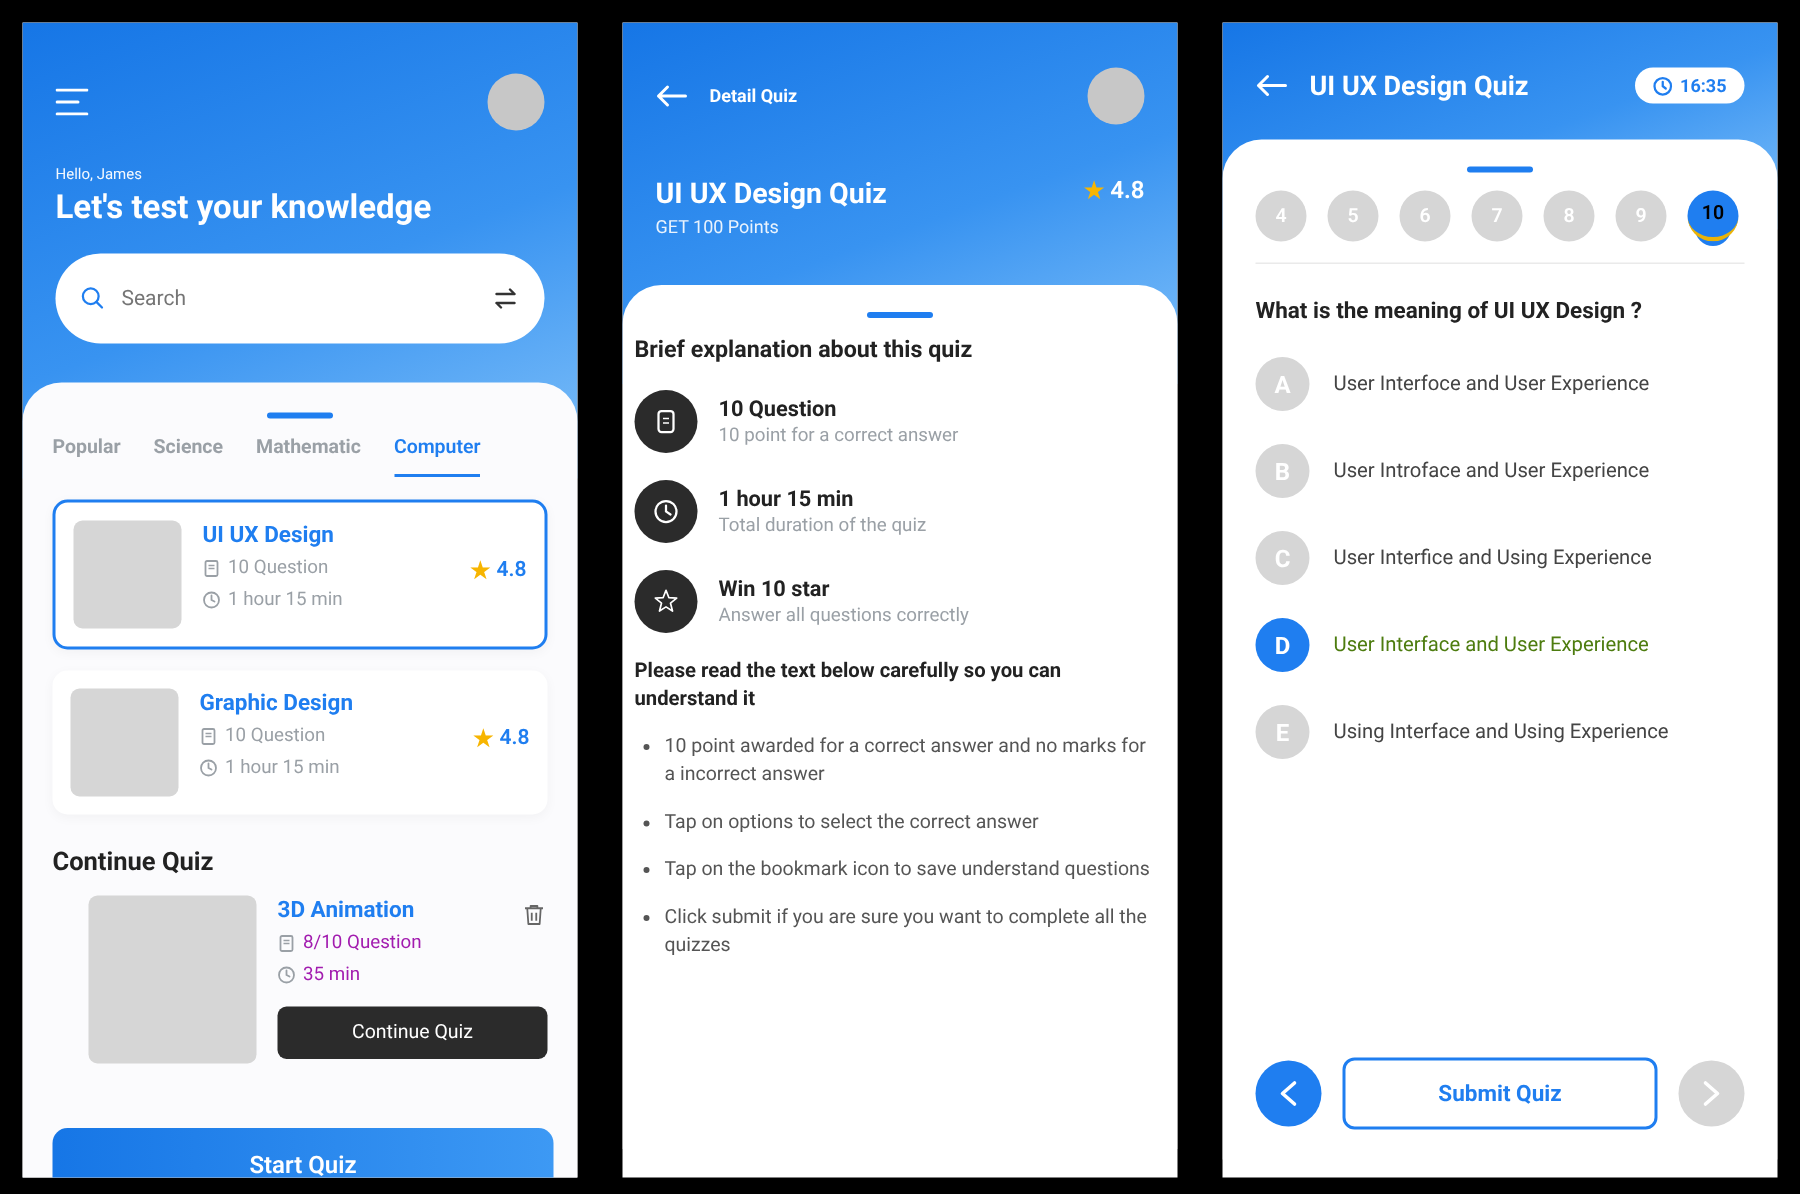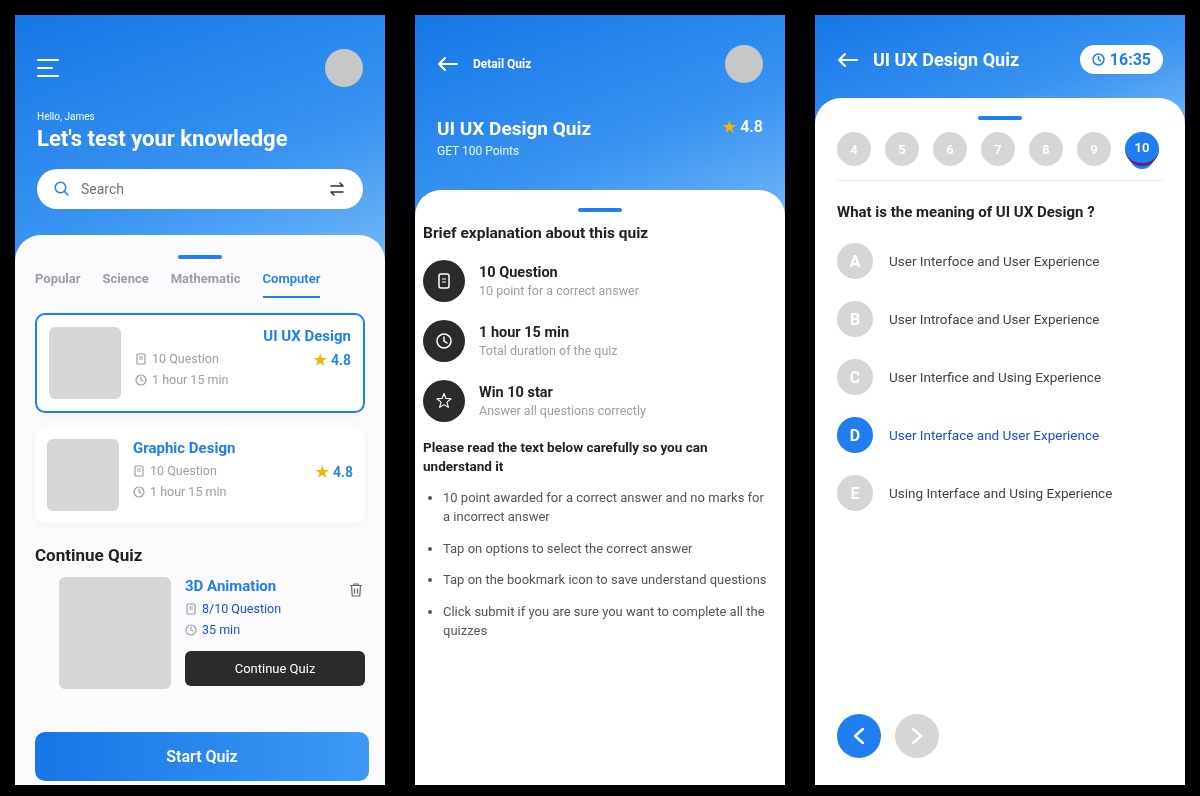--- a/index.html
+++ b/index.html
@@ -9,29 +9,29 @@
   
   .grad { background: linear-gradient(160deg, #1676e6 0%, #3893f1 55%, #7fc0f9 100%); }
   .avatar { width: 38px; height: 38px; border-radius: 50%; background: #c7c7c7; }
   .icon { display: inline-flex; }
 
   
   .s1 .top { padding: 34px 22px 90px; color: #fff; position: relative; }
   .s1 .top-row { display: flex; justify-content: space-between; align-items: center; }
   .s1 .hello { margin-top: 24px; font-size: 10px; opacity: .95; }
   .s1 .title { font-size: 22px; font-weight: 700; margin-top: 4px; }
-  .s1 .search { margin-top: 18px; background: #fff; border-radius: 30px; height: 40px; display: flex; align-items: center; padding: 0 16px; gap: 10px; }
+  .s1 .search { margin-top: 18px; background: #fff; border-radius: 30px; height: 60px; display: flex; align-items: center; padding: 0 16px; gap: 10px; }
   .s1 .search input { flex: 1; border: none; outline: none; font-size: 14px; color: #666; }
   .s1 .sheet { background: #fbfbfd; border-radius: 26px 26px 0 0; margin-top: -64px; padding: 16px 20px 18px; position: relative; min-height: 560px; }
   .pullbar { width: 44px; height: 4px; background: #1f7ef0; border-radius: 3px; margin: 4px auto 12px; }
   .s1 .tabs { display: flex; gap: 22px; font-size: 13px; color: #9aa0a6; border-bottom: 1px solid transparent; }
   .s1 .tab { padding-bottom: 10px; cursor: pointer; font-weight: bold; }
   .s1 .tab.active { color: #1f7ef0; font-weight: 600; border-bottom: 2px solid #1f7ef0; }
   .s1 .card { background: #fff; border-radius: 10px; padding: 12px; display: flex; gap: 14px; margin-top: 14px; box-shadow: 0 2px 8px rgba(0,0,0,.04); position: relative; }
-  .s1 .card.selected { border: 2px solid #1f7ef0; text-align: right; }
+  .s1 .card.selected { border: 2px solid #1f7ef0; }
   .s1 .thumb { width: 72px; height: 72px; background: #d6d6d6; border-radius: 6px; flex-shrink: 0; }
   .s1 .card-body { flex: 1; }
   .s1 .card-title { color: #1f7ef0; font-weight: 700; font-size: 15px; }
   .s1 .meta { color: #9aa0a6; font-size: 12.5px; margin-top: 6px; display: flex; align-items: center; gap: 5px; }
   .s1 .rating { position: absolute; right: 12px; top: 36px; color: #1f7ef0; font-weight: 600; font-size: 14px; display:flex; align-items:center; gap:4px;}
   .s1 .section-h { font-size: 17px; font-weight: 700; margin-top: 22px; color:#222; }
   .s1 .cont-card { display: flex; gap: 14px; margin-top: 12px; position:relative;padding-left:24px;}
   .s1 .cont-card .thumb { width: 112px; height: 112px; }
   .s1 .cont-body { flex:1; }
   .s1 .trash { position:absolute; right:0; top:4px; color:#666; cursor:pointer;}
@@ -55,40 +55,40 @@
   .s2 .info-sub { font-size:12.5px; color:#9aa0a6; margin-top:2px;}
   .s2 .read-title { font-size:13.5px; font-weight:700; color:#222; margin-top:16px; line-height:1.4;}
   .s2 ul { margin-top:12px; padding-left:20px;}
   .s2 li { font-size:13px; color:#555; margin-top:12px; line-height:1.5; padding-right:6px;}
 
   
   .s3 .top { padding:30px 22px 84px; color:#fff;}
   .s3 .top-row { display:flex; align-items:center; gap:14px;}
   .s3 .page-title { font-size:18px; font-weight:700;}
   .s3 .flex-sp { flex:1;}
-  .s3 .timer { background:#fff; color:#1f7ef0; border-radius:20px; padding:5px 12px; font-size:16px; font-weight:700; display:flex; align-items:center; gap:5px;}
+  .s3 .timer { background:#fff; color:#1f7ef0; border-radius:20px; padding:5px 12px; font-size:12px; font-weight:700; display:flex; align-items:center; gap:5px;}
   .s3 .sheet { background:#fff; border-radius:26px 26px 0 0; margin-top:-60px; padding:14px 22px 20px; height:680px; position:relative;}
   .s3 .num-row { display:flex; gap:14px; border-bottom:1px solid #eaeaea; padding-bottom:14px; margin-top:4px;}
   .s3 .num { width:34px; height:34px; border-radius:50%; background:#d6d6d6; color:#fff; display:flex; align-items:center; justify-content:center; font-size:13px; font-weight:600; cursor:pointer;}
-  .s3 .num.active { background:#1f7ef0; color:#ffffff; border-bottom:3px solid #701a75; box-shadow: 0 8px 0 -5px #1f7ef0;}
+  .s3 .num.active { background:#1f7ef0; color:#000000; border-bottom:3px solid #eab308; box-shadow: 0 8px 0 -5px #1f7ef0;}
   .s3 .question { font-size:15px; font-weight:700; color:#222; margin-top:22px;}
   .s3 .opts { margin-top:22px;}
   .s3 .opt { display:flex; align-items:center; gap:16px; margin-top:22px; cursor:pointer;}
   .s3 .opt .lbl { width:36px; height:36px; border-radius:50%; background:#d6d6d6; color:#fff; display:flex; align-items:center; justify-content:center; font-weight:700; flex-shrink:0;}
   .s3 .opt .txt { font-size:13.5px; color:#444;}
   .s3 .opt.selected .lbl { background:#1f7ef0;}
-  .s3 .opt.selected .txt { color:#1d4ed8;}
+  .s3 .opt.selected .txt { color:#4d7c0f;}
   .s3 .bottom-row { position:absolute; left:22px; right:22px; bottom:20px; display:flex; gap:14px; align-items:center;}
   .s3 .navbtn { width:44px; height:44px; border-radius:50%; display:flex; align-items:center; justify-content:center; cursor:pointer;}
   .s3 .navbtn.prev { background:#1f7ef0; color:#fff;}
   .s3 .navbtn.next { background:#d6d6d6; color:#fff;}
   .s3 .submit { flex:1; border:2px solid #1f7ef0; background:#fff; color:#1f7ef0; border-radius:8px; padding:13px 0; font-size:15px; font-weight:700; cursor:pointer;}
 
   .star { color:#f7b500; font-size:15px;}
-  .blue { color:#1d4ed8;}
+  .blue { color:#a21caf;}
   svg { display:block;}
 </style>
 </head>
 <body>
 
 <div class="phone s1">
   <div class="top grad">
     <div class="top-row">
       <span class="icon">
         <svg width="22" height="18" viewBox="0 0 22 18" fill="none">
@@ -359,20 +359,21 @@
         <div class="txt">Using Interface and Using Experience</div>
       </div>
     </div>
 
     <div class="bottom-row">
       <div class="navbtn prev">
         <svg width="14" height="18" viewBox="0 0 14 18" fill="none">
             <path d="M11 2 L3 9 L11 16" stroke="#fff" stroke-width="2.4" stroke-linecap="round" stroke-linejoin="round"></path>
           </svg>
       </div>
+      <button class="submit">Submit Quiz</button>
       <div class="navbtn next">
         <svg width="14" height="18" viewBox="0 0 14 18" fill="none">
             <path d="M3 2 L11 9 L3 16" stroke="#fff" stroke-width="2.4" stroke-linecap="round" stroke-linejoin="round"></path>
           </svg>
       </div>
     </div>
   </div>
 </div>
 
 </body></html>

